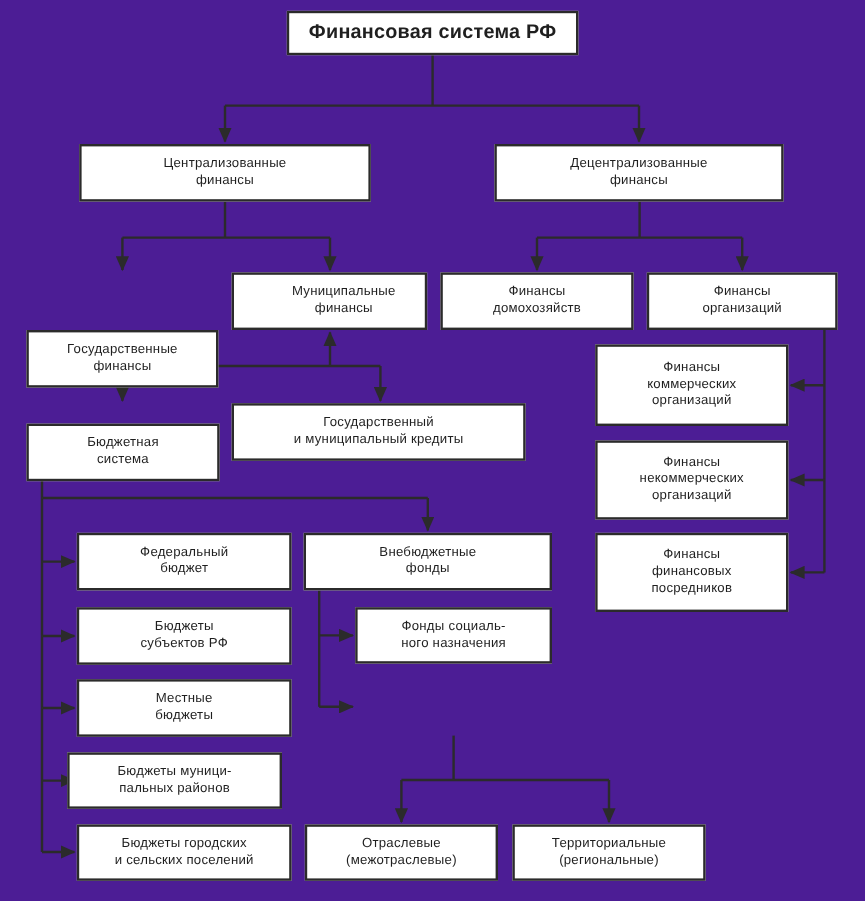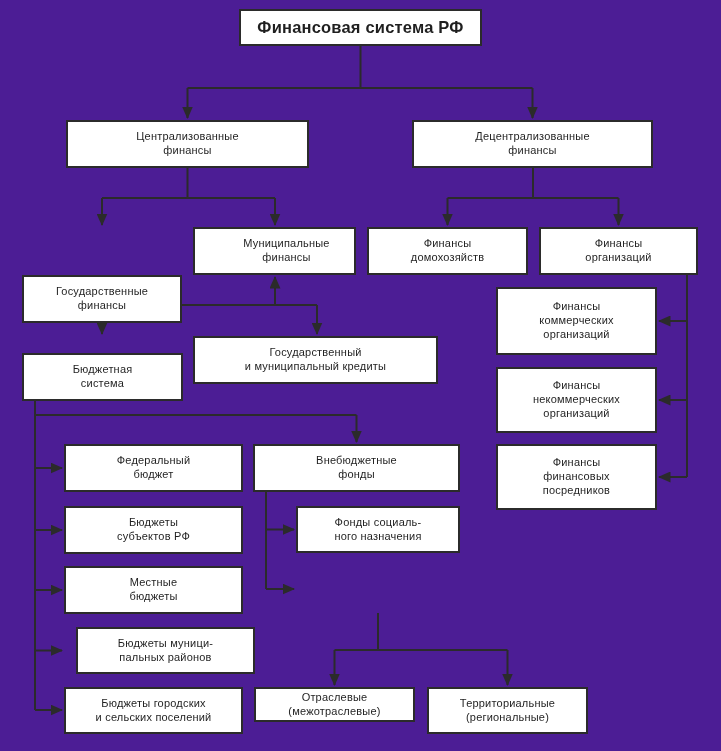--- a/index.html
+++ b/index.html
@@ -50,26 +50,26 @@
   .n-households    { left: 367px; top: 227px; width: 161px; height: 48px; }
   .n-organizations { left: 539px; top: 227px; width: 159px; height: 48px; }
   .n-budgetsys     { left: 22px;  top: 336px; width: 161px; height: 48px; margin-top: 17px; }
   .n-credits       { left: 193px; top: 336px; width: 245px; height: 48px; }
   .n-commercial    { left: 496px; top: 287px; width: 161px; height: 68px; }
   .n-noncommercial { left: 496px; top: 367px; width: 161px; height: 66px; }
   .n-intermediaries{ left: 496px; top: 444px; width: 161px; height: 66px; }
   .n-federal       { left: 64px;  top: 444px; width: 179px; height: 48px; }
   .n-subjects      { left: 64px;  top: 506px; width: 179px; height: 48px; }
   .n-local         { left: 64px;  top: 566px; width: 179px; height: 48px; }
-  .n-districts     { left: 76px;  top: 627px; width: 179px; height: 47px; }
+  .n-districts     { left: 56px;  top: 627px; width: 179px; height: 47px; }
   .n-settlements   { left: 64px;  top: 687px; width: 179px; height: 47px; }
   .n-extrabudget   { left: 253px; top: 444px; width: 207px; height: 48px; }
   .n-socialfunds   { left: 296px; top: 506px; width: 164px; height: 47px; }
   .n-economicfunds { left: 296px; top: 565px; width: 164px; height: 48px; }
-  .n-sectoral      { left: 254px; top: 687px; width: 161px; height: 35px; }
+  .n-sectoral      { left: 254px; top: 687px; width: 161px; height: 47px; }
   .n-territorial   { left: 427px; top: 687px; width: 161px; height: 47px; }
 </style>
 </head>
 <body>
 
 <div class="canvas">
 
   <svg class="connectors" viewBox="0 0 721 751" xmlns="http://www.w3.org/2000/svg">
     <defs>
       <marker id="arrow" markerUnits="userSpaceOnUse" markerWidth="13" markerHeight="11" refX="11.5" refY="5.5" orient="auto">

